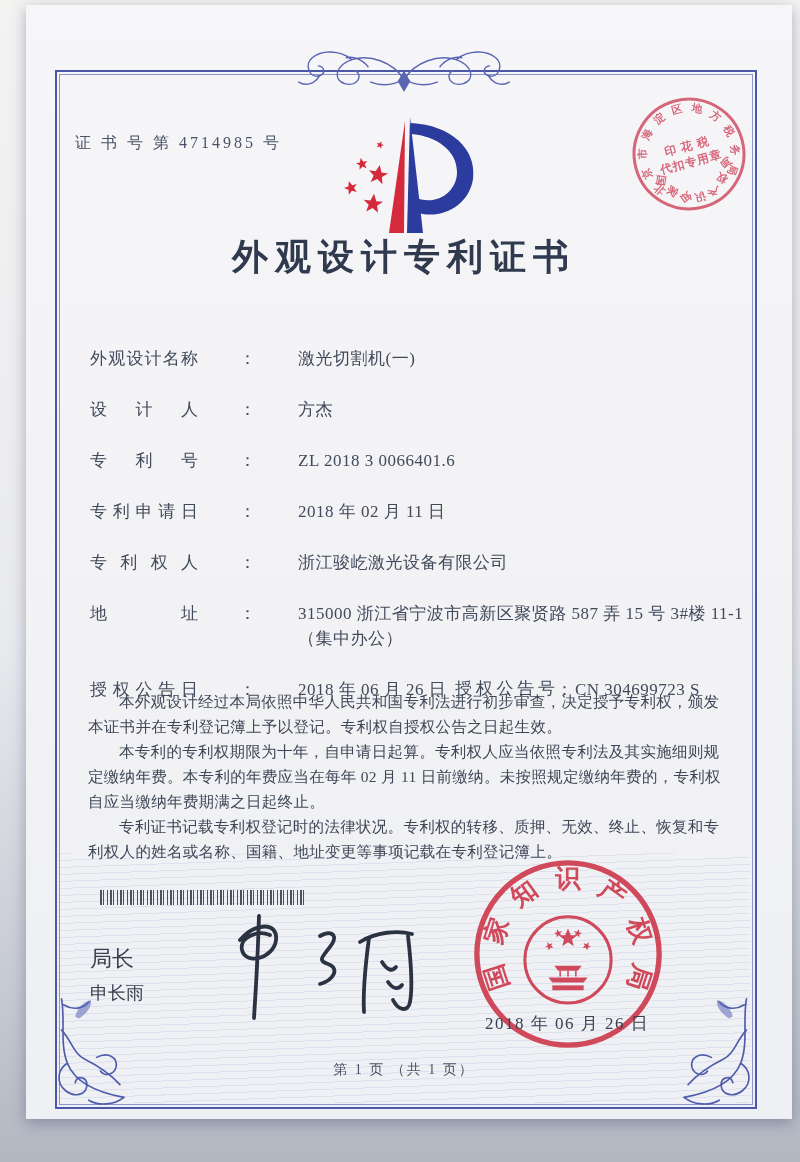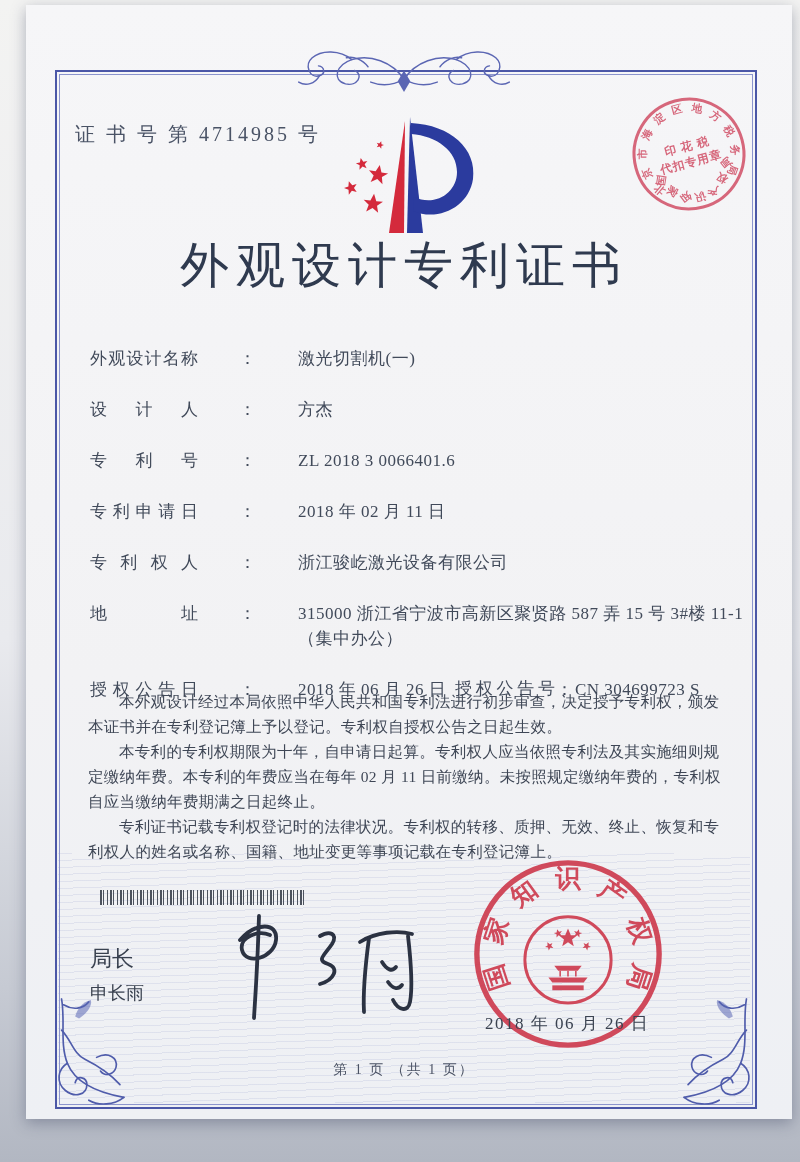--- a/index.html
+++ b/index.html
@@ -16,24 +16,24 @@
   .frame-inner{position:absolute;inset:2px;border:1px solid #8b94cd;}
   
   .waves{position:absolute;left:32px;top:848px;width:692px;height:250px;
          background:repeating-linear-gradient(178deg,rgba(105,118,185,.14) 0 1px,rgba(0,0,0,0) 1px 7px);
          opacity:.9;}
   .orn{position:absolute;}
   #topOrn{left:238px;top:42px;width:280px;height:54px;}
   #cornL{left:26px;top:992px;width:96px;height:112px;}
   #cornR{left:634px;top:992px;width:96px;height:112px;transform:scaleX(-1);}
   
-  .certno{position:absolute;left:49px;top:116px;font-size:20px;letter-spacing:3px;color:#4a5366;text-align:right;}
+  .certno{position:absolute;left:49px;top:128px;font-size:16px;letter-spacing:3px;color:#4a5366;text-align:right;}
   #logo{position:absolute;left:284px;top:104px;width:185px;height:128px;}
   .title{position:absolute;left:29px;top:228px;width:698px;text-align:center;
-         font-size:49px;font-weight:normal;letter-spacing:7px;color:#2f3a4f;}
+         font-size:36px;font-weight:bold;letter-spacing:7px;color:#2f3a4f;}
   .fields{position:absolute;left:64px;top:341px;width:660px;font-size:17px;}
   .frow{display:flex;align-items:flex-start;line-height:25px;margin-bottom:26px;position:relative;gap:40px;}
   .flabel{display:inline-block;width:108px;text-align:justify;text-align-last:justify;flex:none;}
   .colon{flex:none;padding:0 2px 0 1px;}
   .fval{letter-spacing:.5px;}
   .addr-val{max-width:458px;}
   .grant-right{position:absolute;left:365px;top:0;display:flex;}
   .grant-right .flabel{width:100px;font-family:Liberation Mono, monospace;}
   .paras{position:absolute;left:62px;top:684px;width:640px;font-size:15.5px;line-height:25px;color:#3f4756;}
   .paras p{margin:0;text-indent:2em;letter-spacing:.3px;}

